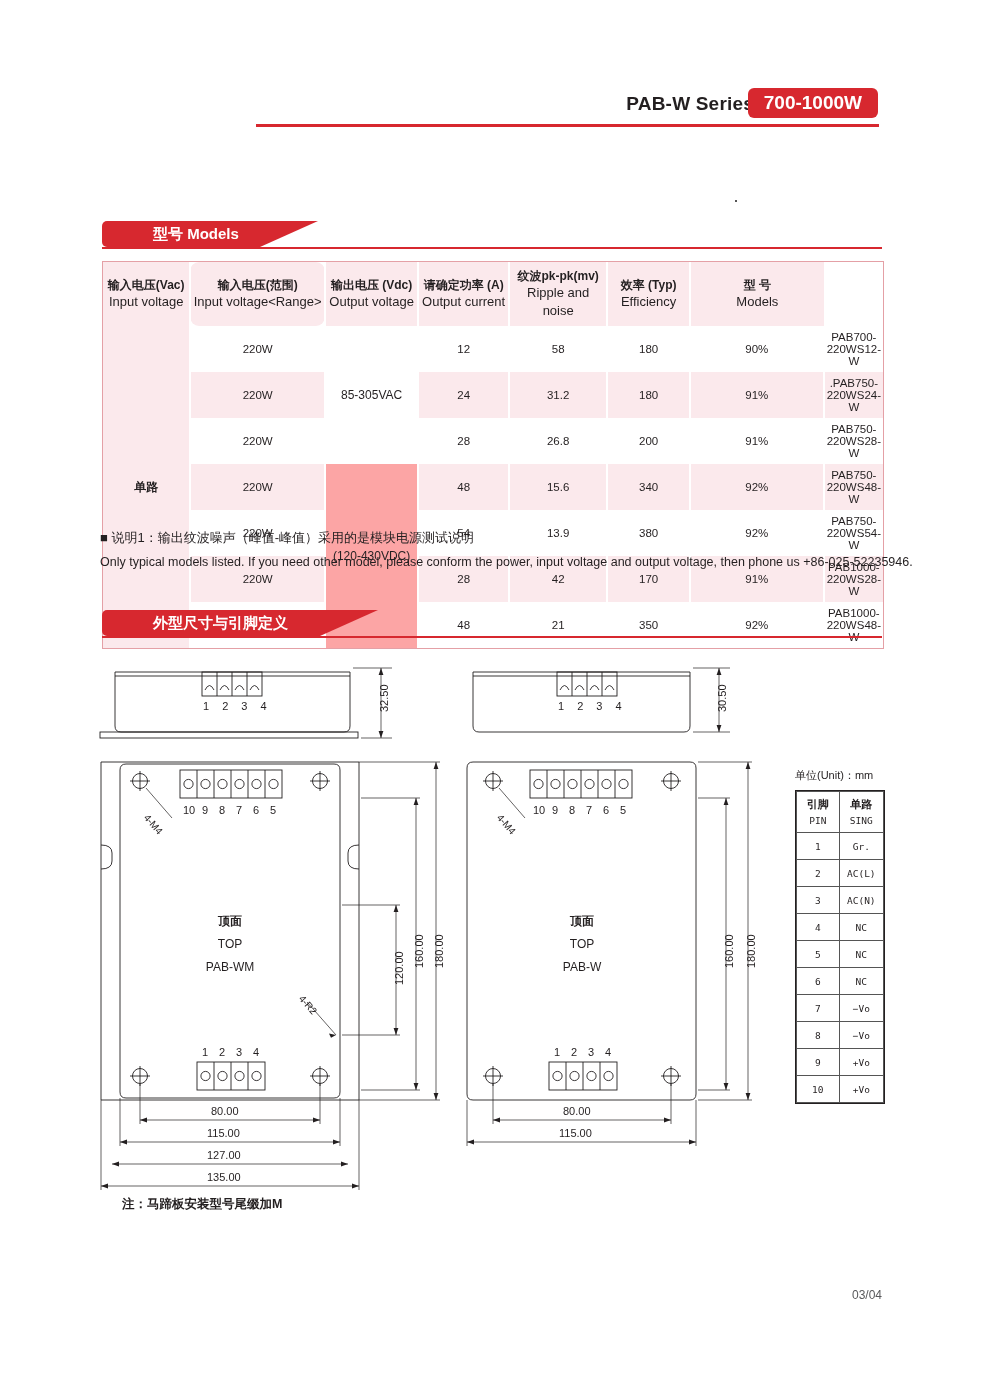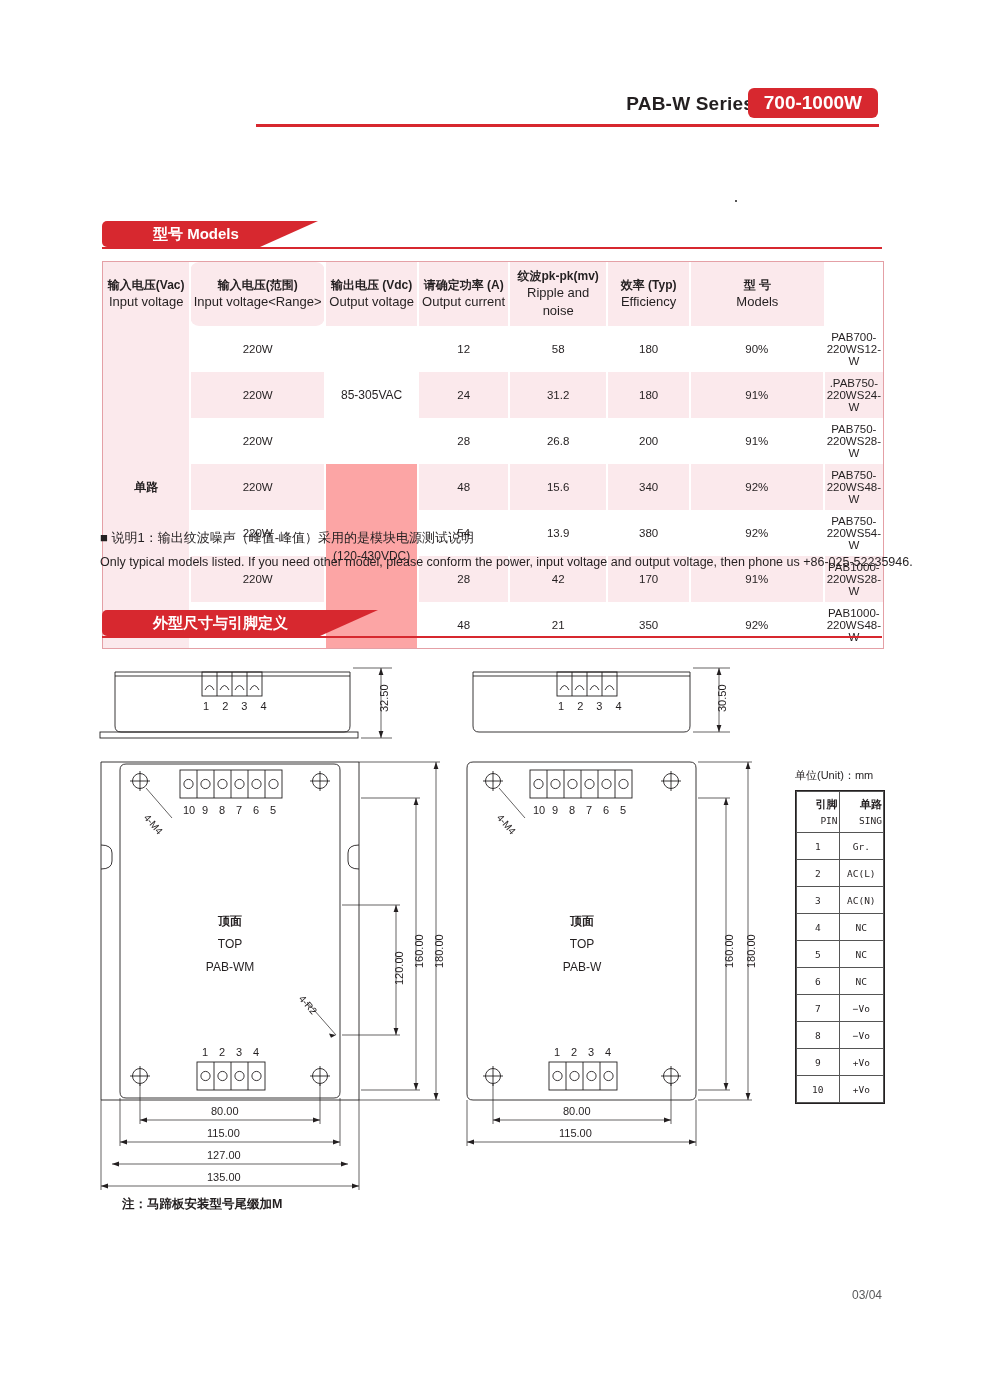--- a/index.html
+++ b/index.html
@@ -85,21 +85,21 @@
 
   .callout{position:absolute;font-size:10px;white-space:nowrap;transform-origin:0 0;}
 
   
   .unit-label{position:absolute;left:795px;top:768px;font-size:11px;white-space:nowrap;}
   .pintbl{position:absolute;left:795px;top:790px;width:88px;
     border:1px solid #231f20;border-collapse:collapse;
     font-family:"DejaVu Sans Mono","Liberation Mono",monospace;}
   .pintbl table{border-collapse:collapse;width:88px;}
   .pintbl td{border:1px solid #555;text-align:center;font-size:9.5px;height:24px;width:44px;color:#231f20;}
-  .pintbl td.hd{height:38px;font-size:10px;line-height:1.6;font-family:"Liberation Sans",sans-serif;text-align:right;}
+  .pintbl td.hd{height:38px;font-size:10px;line-height:1.6;font-family:"Liberation Sans",sans-serif;}
   .pintbl td.hd .cn{font-weight:bold;font-size:11px;display:block;
     font-family:"Liberation Sans",sans-serif;}
   .pintbl td.hd .en{display:block;font-family:"DejaVu Sans Mono",monospace;font-size:9.5px;}
 
   
   .foot-note{position:absolute;left:122px;top:1196px;font-size:12.5px;font-weight:bold;white-space:nowrap;}
   .page-no{position:absolute;left:852px;top:1288px;font-size:12px;color:#58595b;white-space:nowrap;}
 </style>
 </head>
 <body>

